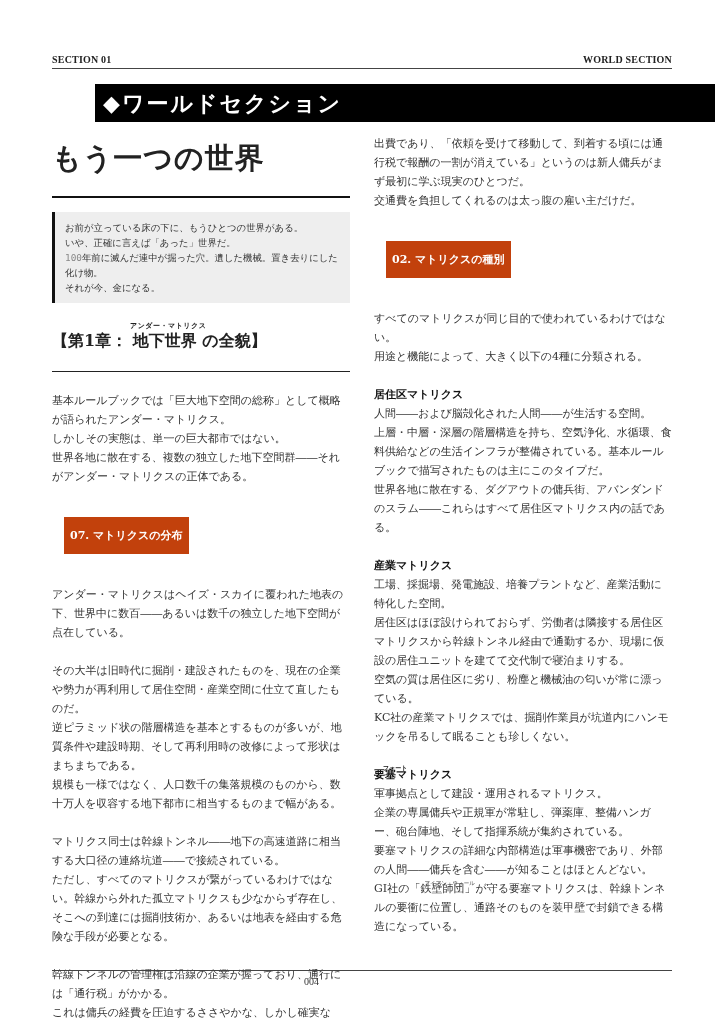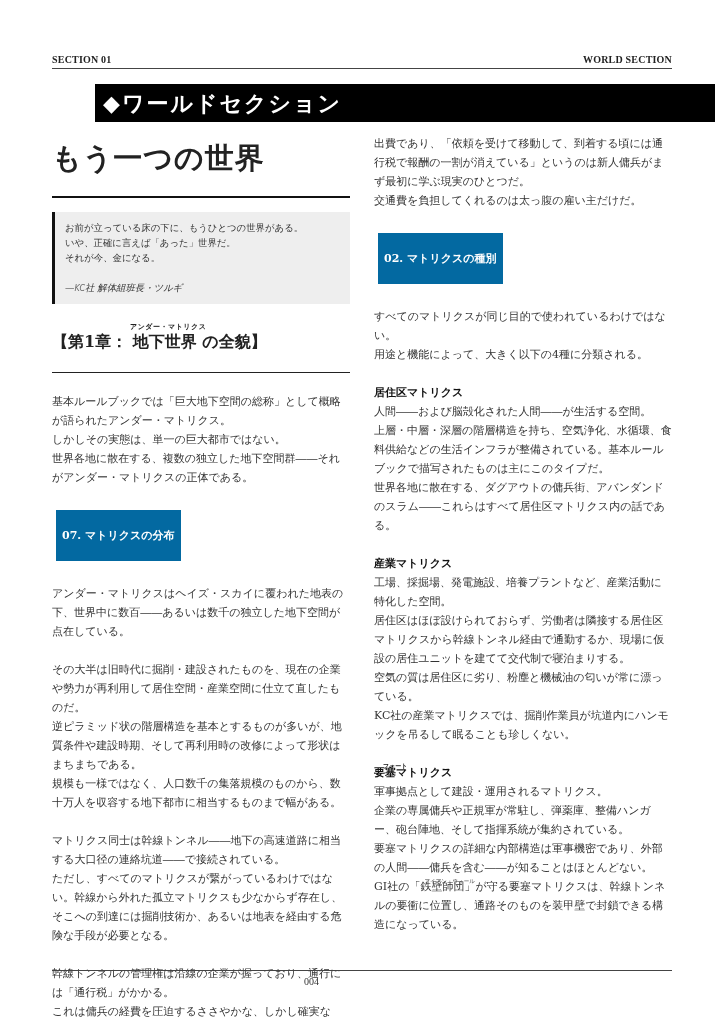--- a/index.html
+++ b/index.html
@@ -26,22 +26,22 @@
   .quote p { margin: 0; }
   .quote .num { color: #888; font-family: "DejaVu Sans Mono", monospace; }
   .quote .attrib { margin-top: 15px; font-style: italic; }
   .quote .attrib .kc { font-size: 8px; color: #666; }
   .chapter { margin-top: 18px; position: relative; font-size: 16px; font-weight: bold;
              border-bottom: 1.5px solid #222; padding-bottom: 19px; padding-top: 10px; }
   .ruby { position: absolute; top: 0px; left: 78px; font-size: 7px; font-weight: bold;
           letter-spacing: 0.5px; }
   .body { font-size: 11px; line-height: 19px; margin: 0; color: #333; }
   .gap { height: 19px; }
-  .tag { display: inline-block; background: #0369a1; color: #fff; font-size: 11px; font-weight: bold;
-         padding: 18px 6px; margin: 4px; }
+  .tag { display: inline-block; background: #c2410c; color: #fff; font-size: 11px; font-weight: bold;
+         padding: 11px 6px; margin: 12px; }
   .sub-head { font-size: 11px; font-weight: bold; line-height: 19px; position: relative; color: #111; }
   .sub-ruby { position: absolute; top: -7px; left: 9px; font-size: 6px; font-weight: bold; }
   .inline-ruby-wrap { position: relative; }
   .inline-ruby { position: absolute; top: -8px; left: 4px; font-size: 5.5px; white-space: nowrap; color: #444; }
   .page-footer { position: absolute; left: 52px; top: 970px; width: 620px; border-top: 1.5px solid #444; }
   .page-number { position: absolute; left: 304px; top: 976px; font-family: "Liberation Serif", serif;
                  font-size: 10px; color: #333; }
 </style>
 </head>
 <body>
@@ -52,22 +52,22 @@
 </div>
 
 <div class="section-banner">◆ワールドセクション</div>
 
 <div class="col col-left">
   <h1 class="page-title">もう一つの世界</h1>
 
   <div class="quote">
     <p>お前が立っている床の下に、もうひとつの世界がある。</p>
     <p>いや、正確に言えば「あった」世界だ。</p>
+    <p><span class="num">100</span><span>年前に滅んだ連中が掘った穴。遺した機械。置き去りにした化け物。</span></p>
     <p>それが今、金になる。</p>
-    <p class="attrib"><span>—</span><span class="kc">KC</span><span>社  解体組班長・ツルギ</span></p>
   </div>
 
   <div class="chapter">
     <span class="ruby">アンダー・マトリクス</span>
     <span>【第1章： 地下世界 の全貌】</span>
   </div>
 
   <div class="gap"></div>
   <p class="body">基本ルールブックでは「巨大地下空間の総称」として概略が語られたアンダー・マトリクス。</p>
   <p class="body">しかしその実態は、単一の巨大都市ではない。</p>

